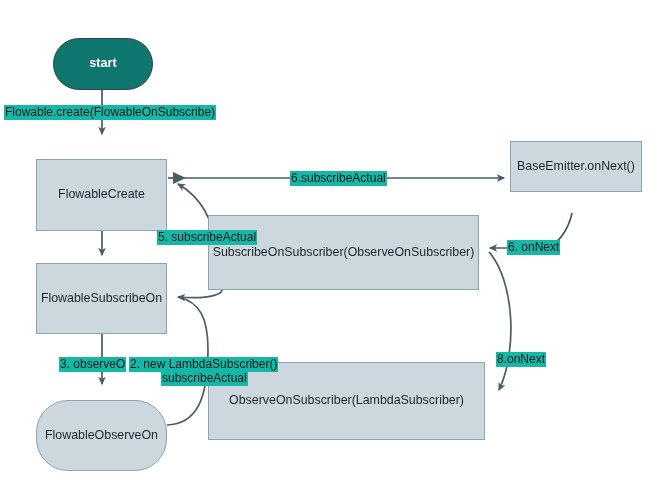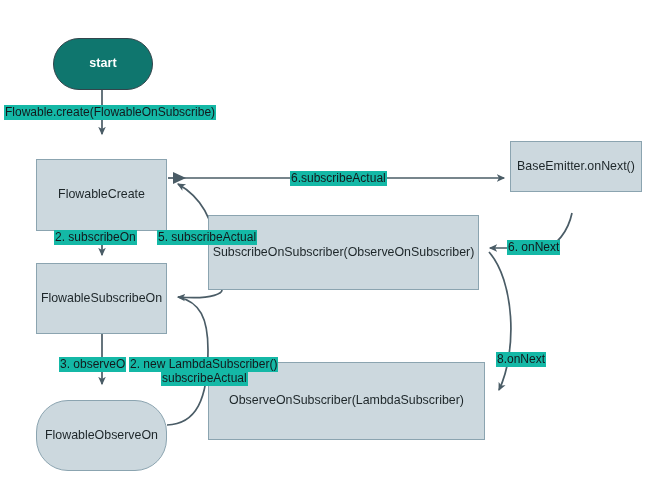--- a/index.html
+++ b/index.html
@@ -135,21 +135,20 @@
   <div class="node" style="left:208px; top:215px; width:271px; height:75px;">
     <span>SubscribeOnSubscriber(ObserveOnSubscriber)</span>
   </div>
 
   <div class="node" style="left:208px; top:362px; width:277px; height:78px;">
     <span>ObserveOnSubscriber(LambdaSubscriber)</span>
   </div>
 
   <div class="edge-label" style="left:4px; top:105px;">Flowable.create(FlowableOnSubscribe)</div>
 
-  <div class="edge-label" style="left:54px; top:230px;">2. subscribeOn</div>
 
   <div class="edge-label" style="left:157px; top:230px;">5. subscribeActual</div>
 
   <div class="edge-label" style="left:290px; top:171px;">6.subscribeActual</div>
 
   <div class="edge-label" style="left:507px; top:240px;">6. onNext</div>
 
   <div class="edge-label" style="left:496px; top:318px;margin-top:34px;">8.onNext</div>
 
   <div class="edge-label" style="left:59px; top:357px;">3. observeO</div>

